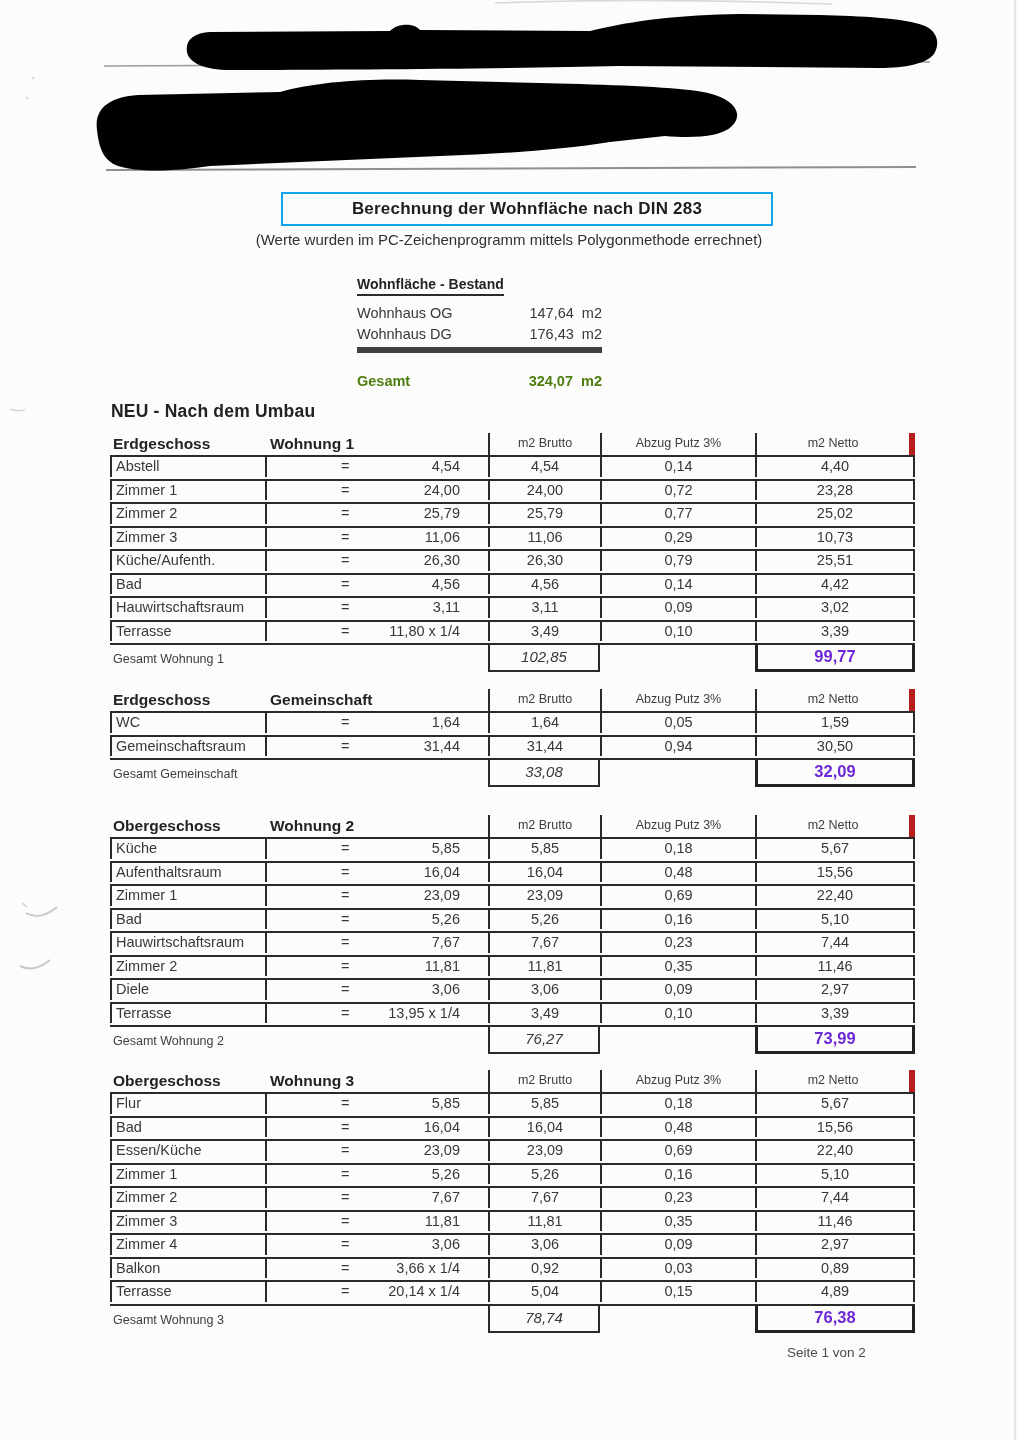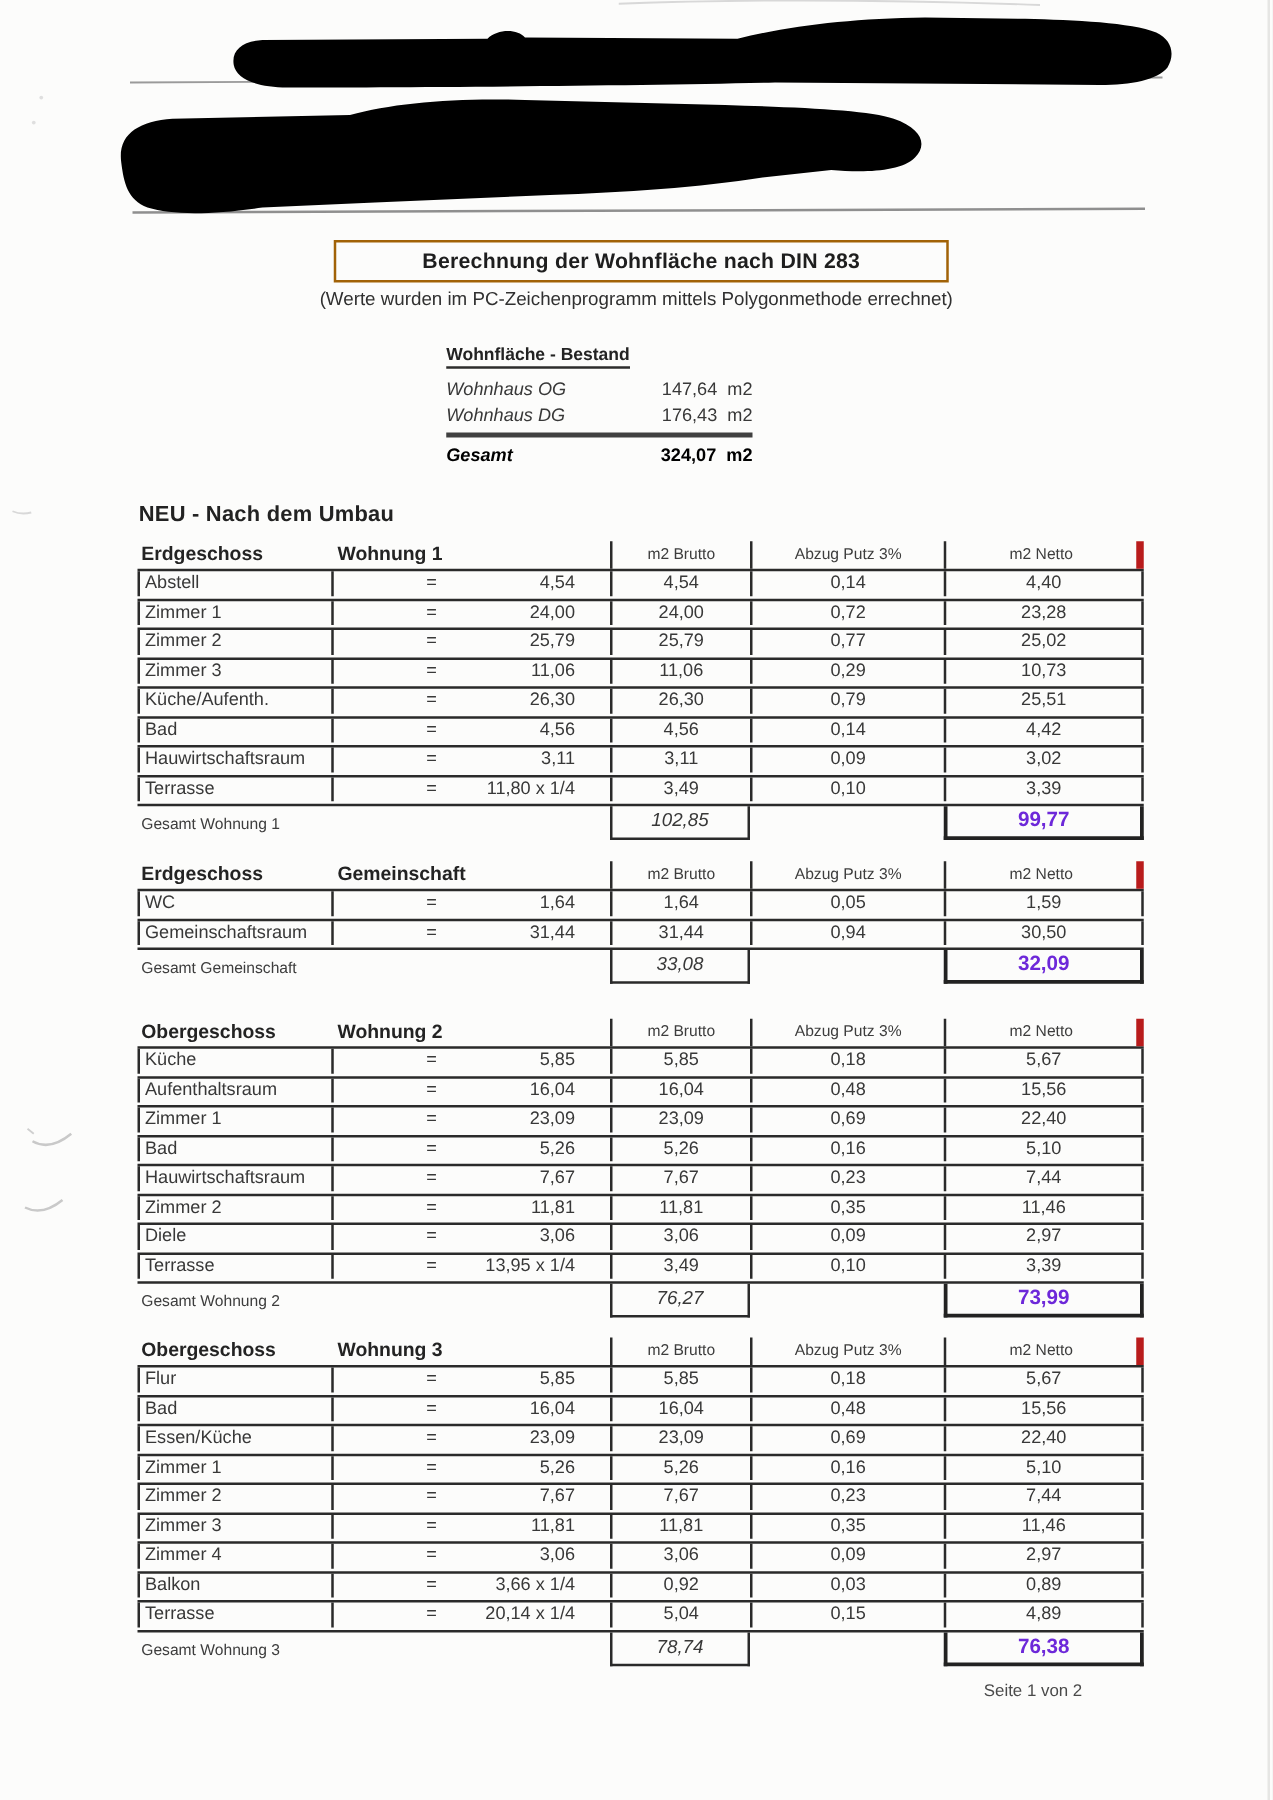--- a/index.html
+++ b/index.html
@@ -8,41 +8,41 @@
     width:1018px;height:1440px;
     background:#fcfcfb;
     overflow:hidden;
     font-family:"Liberation Sans","DejaVu Sans",sans-serif;
     color:#383838;
   }
   .artifacts{position:absolute;left:0;top:0;pointer-events:none;}
 
   
   .titlebox{
-    position:absolute;left:267px;top:192px;width:488px;height:30px;
-    border:2px solid #a16207;text-align:center;line-height:30px;
+    position:absolute;left:281px;top:192px;width:488px;height:30px;
+    border:2px solid #0ea5e9;text-align:center;line-height:30px;
     font-size:17px;font-weight:bold;color:#1e1e1e;letter-spacing:.2px;
   }
   .subtitle{
     position:absolute;left:0;top:231px;width:1018px;text-align:center;
     font-size:15px;color:#303030;
   }
 
   
   .bestand{position:absolute;left:357px;top:275px;width:245px;}
   .b-head{
     display:inline-block;font-size:14px;font-weight:bold;color:#232323;
     border-bottom:2px solid #2c2c2c;padding-bottom:2px;margin-bottom:9px;
   }
   .b-row{display:flex;width:245px;margin-bottom:5px;font-size:14.5px;}
-  .b-label{flex:1;font-style:italic;}
+  .b-label{flex:1;}
   .b-value{width:100px;text-align:right;white-space:pre;}
   .b-total{
-    display:flex;width:245px;border-top:4px solid #404040;
-    margin-top:3px;padding-top:7px;font-weight:bold;color:#000000;font-size:14.5px;
+    display:flex;width:245px;border-top:6px solid #404040;
+    margin-top:3px;padding-top:20px;font-weight:bold;color:#4d7c0f;font-size:14.5px;
   }
   .b-total .b-value{width:100px;}
 
   
   .neu{
     position:absolute;left:111px;top:401px;margin:0;
     font-size:17.5px;font-weight:bold;color:#222;letter-spacing:.2px;
   }
 
   

